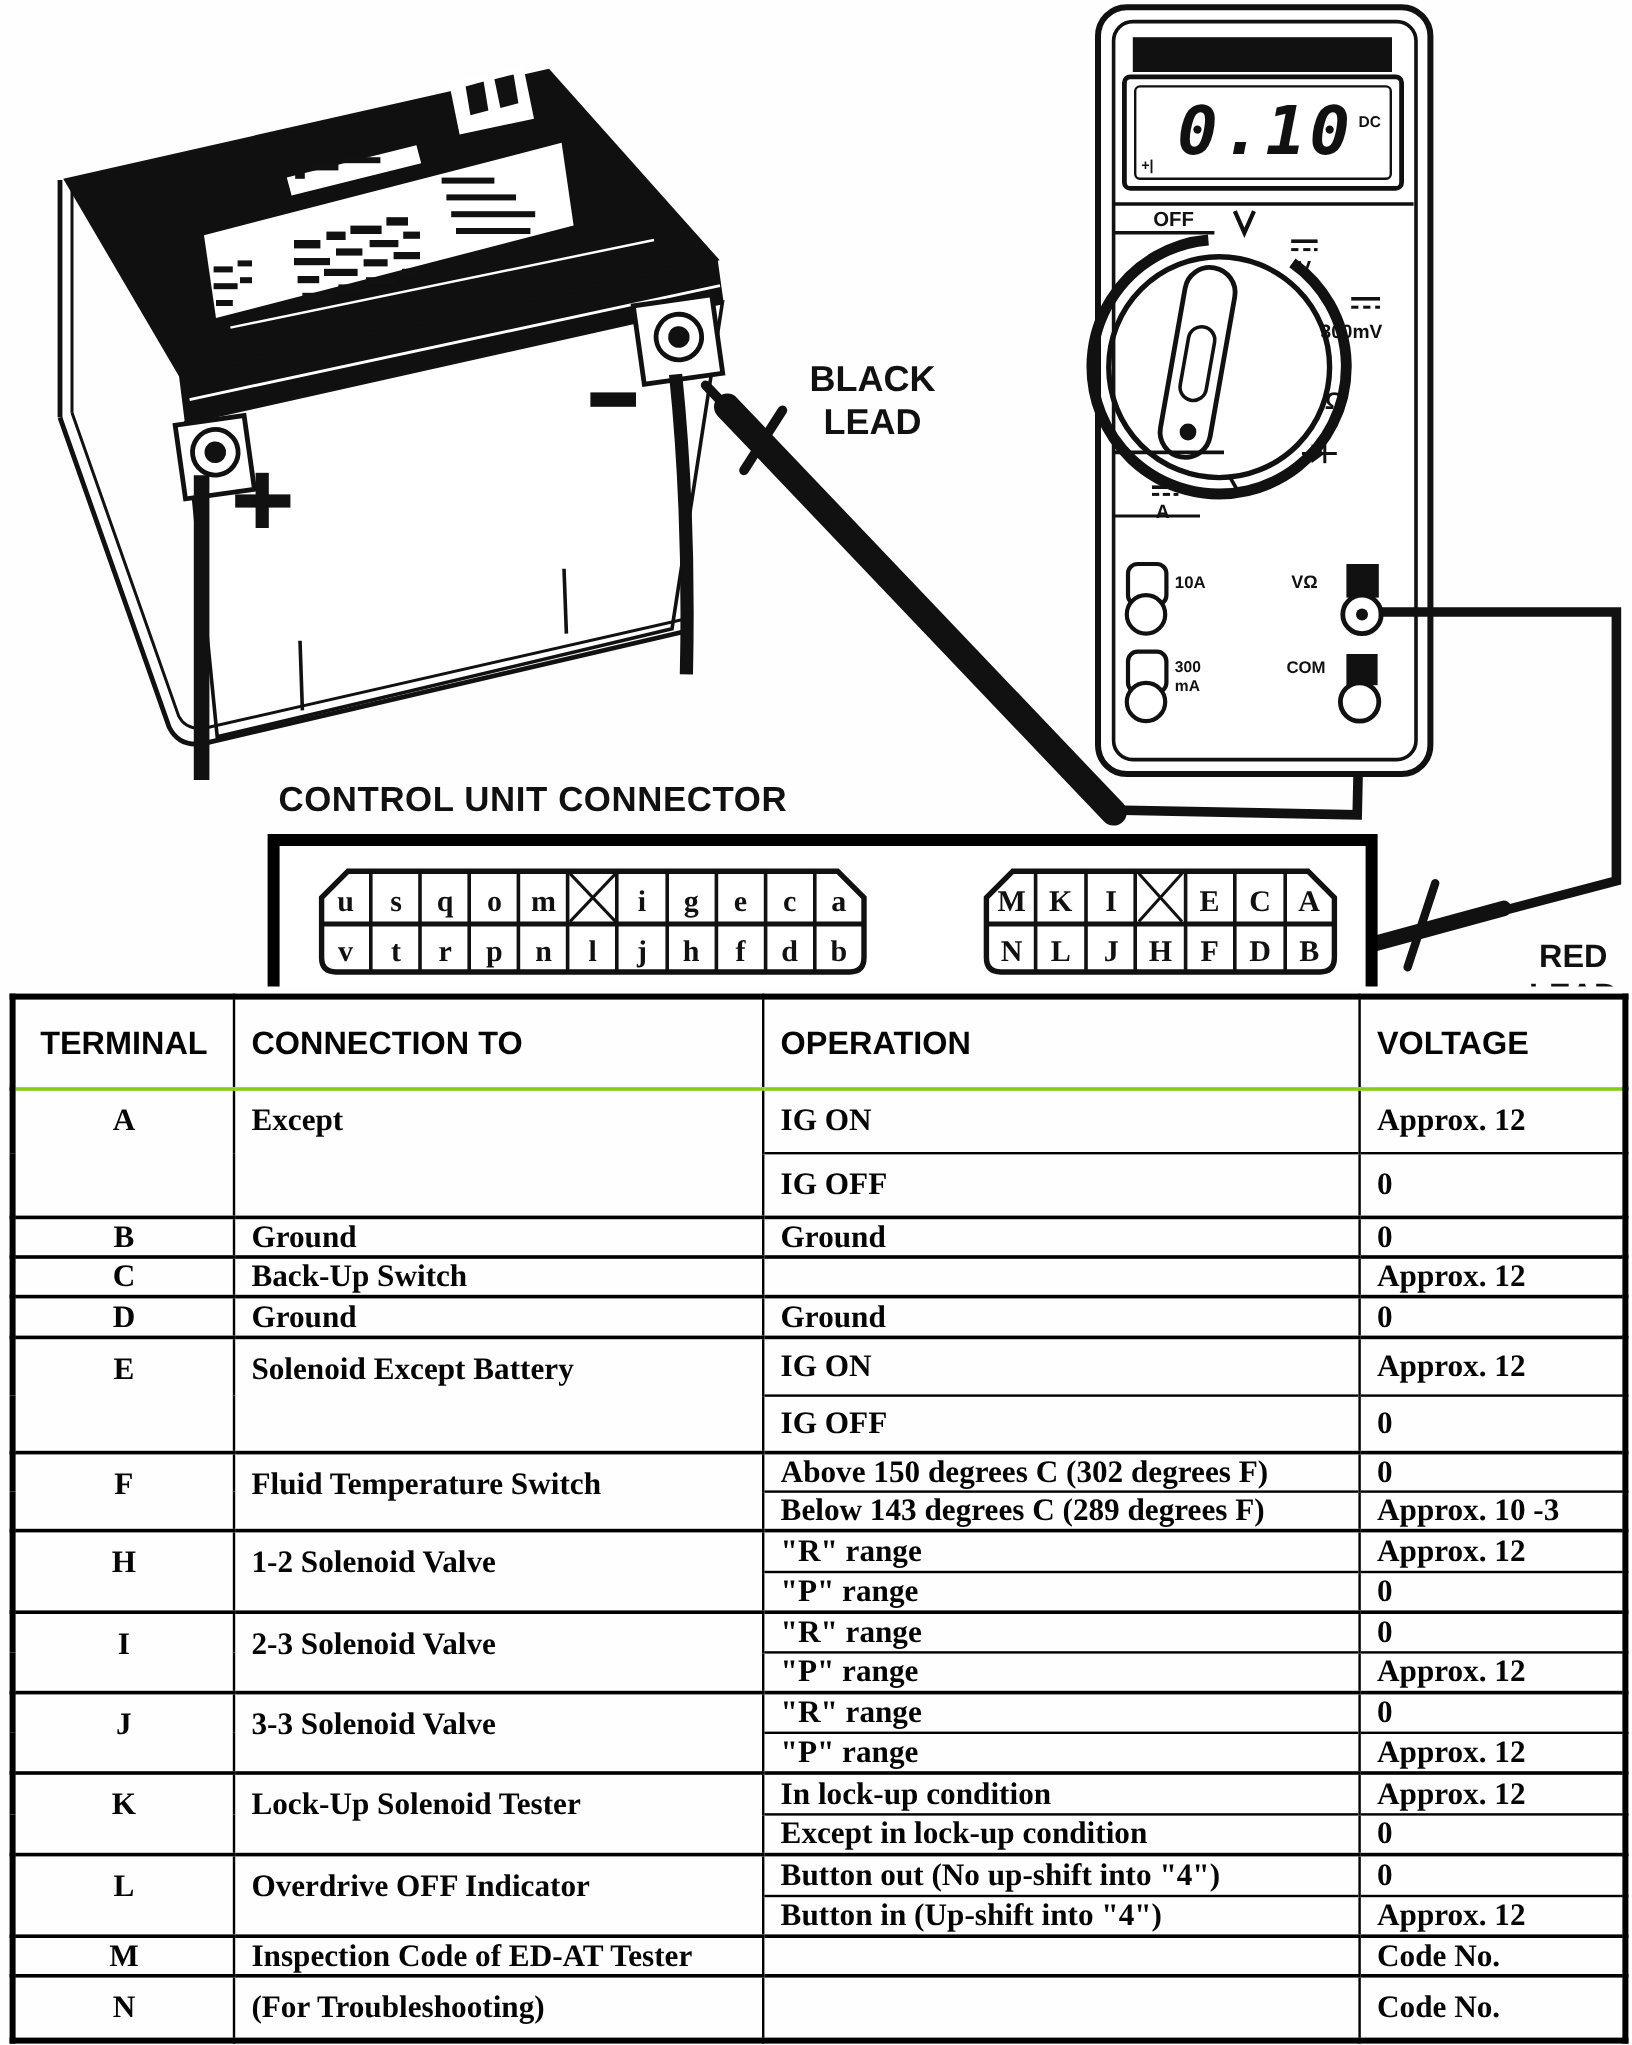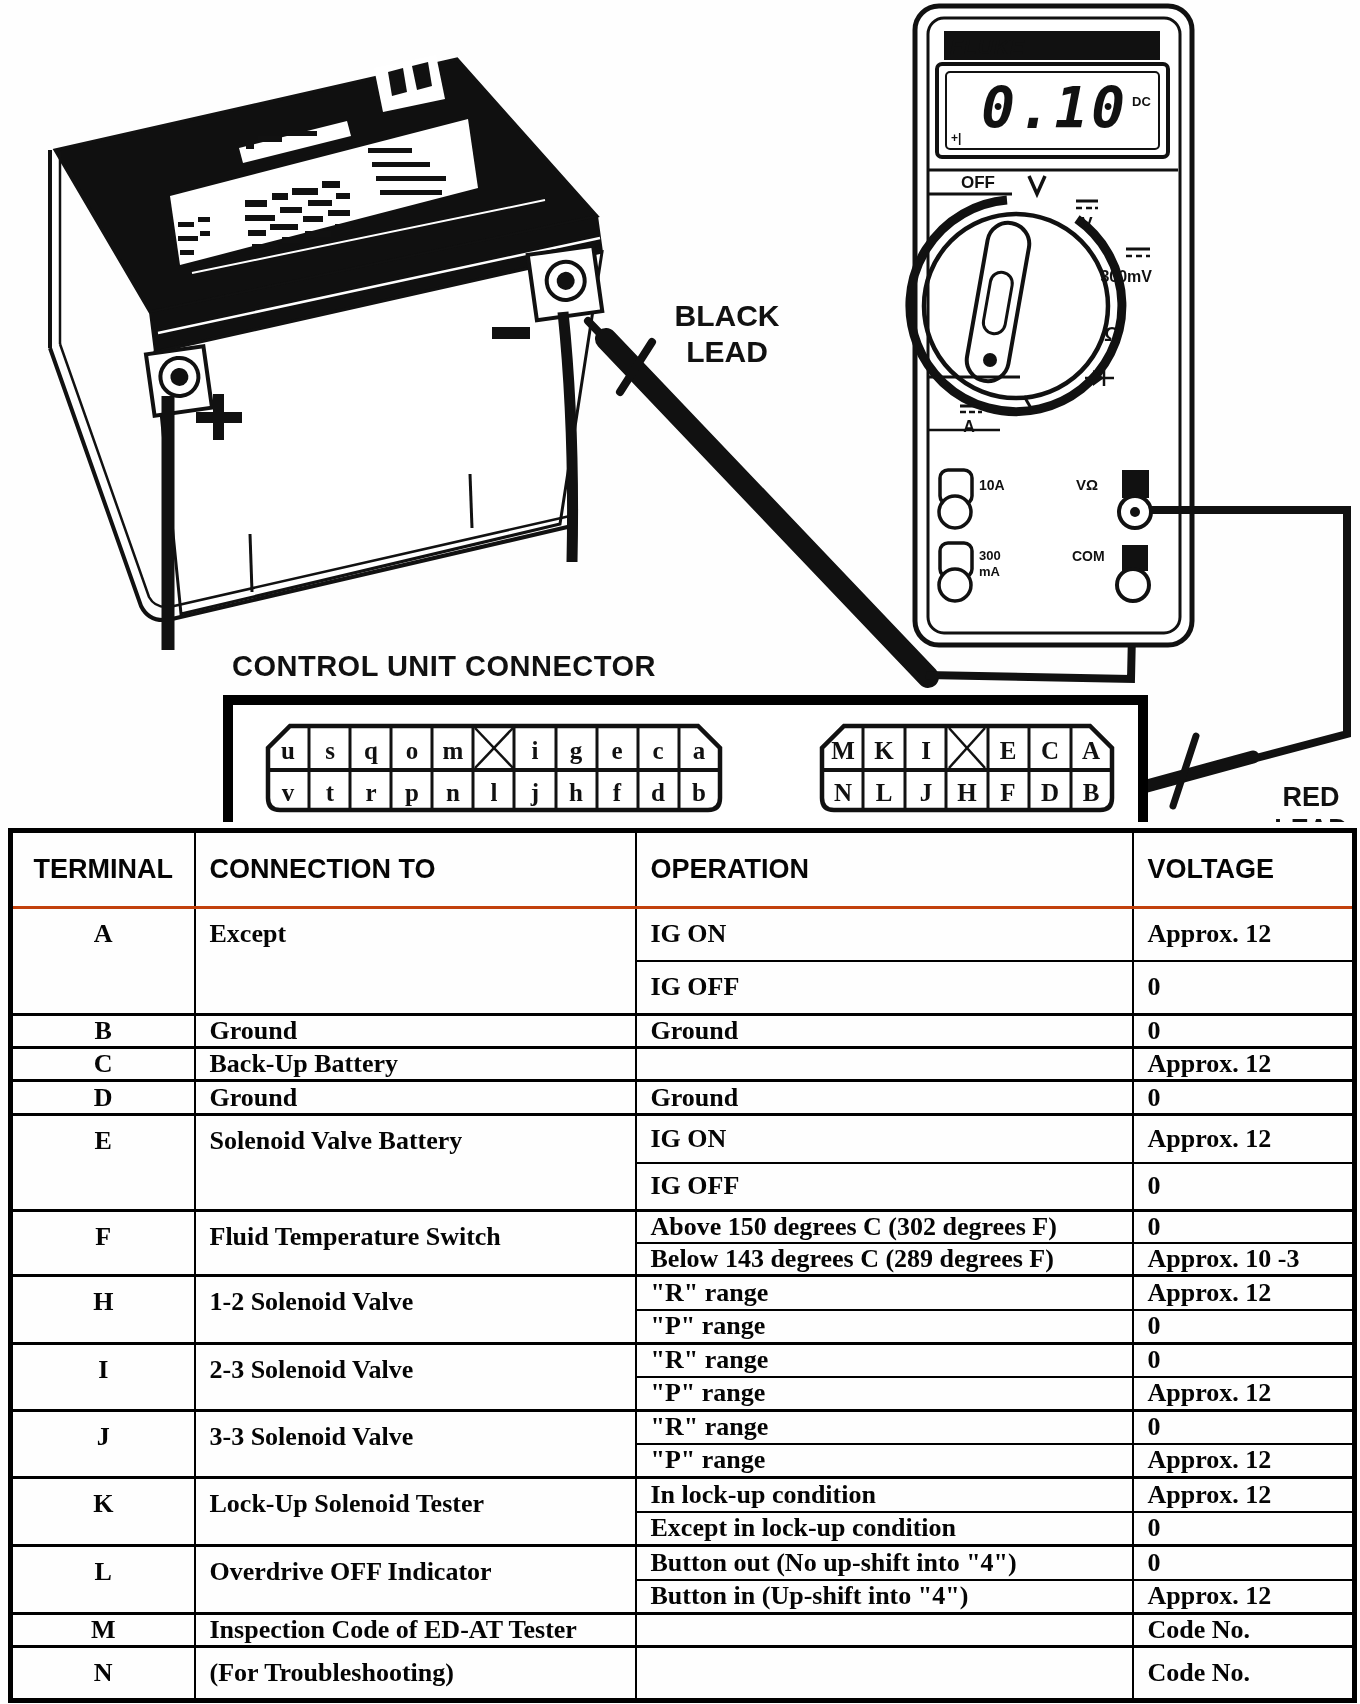--- a/index.html
+++ b/index.html
@@ -9,21 +9,21 @@
   svg .ink{stroke:#111;fill:none;}
   svg text{fill:#111;}
   .svg-label{font-family:"Liberation Sans",sans-serif;font-weight:bold;}
   .svg-serif{font-family:"Liberation Serif",serif;font-weight:600;}
 
   table.volt-table{border-collapse:collapse;table-layout:fixed;width:1344px;margin:6px 0 0 8px;
     border:5px solid #000;font-family:"Liberation Serif",serif;font-size:26px;font-weight:600;color:#050505;}
   .volt-table col.c1{width:184px}.volt-table col.c2{width:441px}
   .volt-table col.c3{width:497px}.volt-table col.c4{width:222px}
   .volt-table th{font-family:"Liberation Sans",sans-serif;font-weight:bold;font-size:27px;
-    border-bottom:3px solid #c2410c;text-align:left;padding:0 0 0 14px;vertical-align:middle;}
+    border-bottom:3px solid #84cc16;text-align:left;padding:0 0 0 14px;vertical-align:middle;}
   .volt-table th.term{text-align:center;padding:0;}
   .volt-table td{vertical-align:middle;padding:0 4px 0 14px;overflow:hidden;white-space:nowrap;}
   .volt-table .conn,.volt-table .op,.volt-table .volt,
   .volt-table th+th{border-left:2.5px solid #000;}
   .volt-table td.term{text-align:center;padding:0;font-weight:bold;}
   .volt-table tr.grp>td{border-top:3px solid #000;}
   .volt-table tr.sub>td{border-top:2px solid #000;}
   .volt-table td.vt{vertical-align:top;padding-top:10px;}
 </style>
 </head>
@@ -320,33 +320,33 @@
       <td class="volt">0</td>
     </tr>
     <tr class="grp" style="height:33px">
       <td class="term">B</td>
       <td class="conn">Ground</td>
       <td class="op">Ground</td>
       <td class="volt">0</td>
     </tr>
     <tr class="grp" style="height:33px">
       <td class="term">C</td>
-      <td class="conn">Back-Up Battery</td>
+      <td class="conn">Back-Up Switch</td>
       <td class="op"></td>
       <td class="volt">Approx. 12</td>
     </tr>
     <tr class="grp" style="height:34px">
       <td class="term">D</td>
       <td class="conn">Ground</td>
       <td class="op">Ground</td>
       <td class="volt">0</td>
     </tr>
     <tr class="grp" style="height:48px">
       <td class="term vt" rowspan="2">E</td>
-      <td class="conn vt" rowspan="2">Solenoid Valve Battery</td>
+      <td class="conn vt" rowspan="2">Solenoid Except Battery</td>
       <td class="op">IG ON</td>
       <td class="volt">Approx. 12</td>
     </tr>
     <tr class="sub" style="height:48px">
       <td class="op">IG OFF</td>
       <td class="volt">0</td>
     </tr>
     <tr class="grp" style="height:32px">
       <td class="term vt" rowspan="2">F</td>
       <td class="conn vt" rowspan="2">Fluid Temperature Switch</td>

